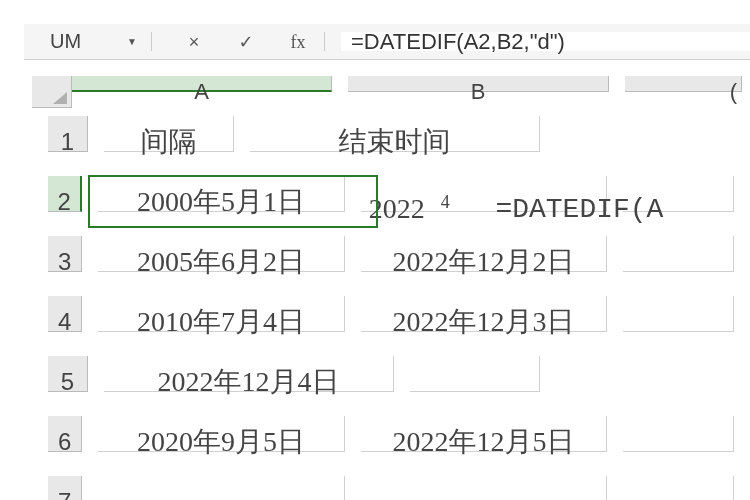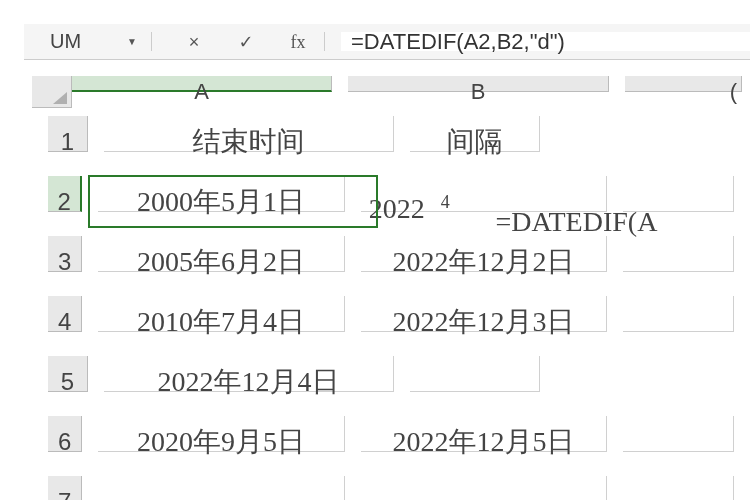--- a/index.html
+++ b/index.html
@@ -127,24 +127,24 @@
   .col-C { width: 130px; }
   .active-cell {
     position: absolute;
     border: 2px solid #2a7a2a;
     pointer-events: none;
     z-index: 5;
   }
   .overflow-formula {
     position: absolute;
     left: 0;
-    top: 12px;
+    top: 0;
     font-size: 28px;
     line-height: 52px;
-    font-family: Liberation Serif, serif;
+    font-family: Liberation Mono, monospace;
     color: #444;
     white-space: nowrap;
     z-index: 3;
     padding-left: 4px;
   }
   .b2-partial {
     text-align: left;
   }
 </style>
 </head>
@@ -168,22 +168,22 @@
   <div class="col-headers">
     <div class="col-h col-A sel">A</div>
     <div class="col-h col-B">B</div>
     <div class="col-h col-C" style="text-align:right;padding-right:4px;">(</div>
   </div>
 
   <div class="rows">
 
     <div class="row">
       <div class="row-h">1</div>
+      <div class="cell col-C">间隔</div>
       <div class="cell col-B">结束时间</div>
-      <div class="cell col-C">间隔</div>
     </div>
 
     <div class="row" style="position:relative;">
       <div class="row-h sel">2</div>
       <div class="cell col-A" style="position:relative;">2000年5月1日</div>
       <div class="cell col-B b2-partial" style="position:relative;">
         <span>2022</span><span style="font-size:18px;vertical-align:super;">4</span>
       </div>
       <div class="cell col-C" style="position:relative;overflow:visible;">
         <div class="overflow-formula" style="left:-140px;">=DATEDIF(A</div>

